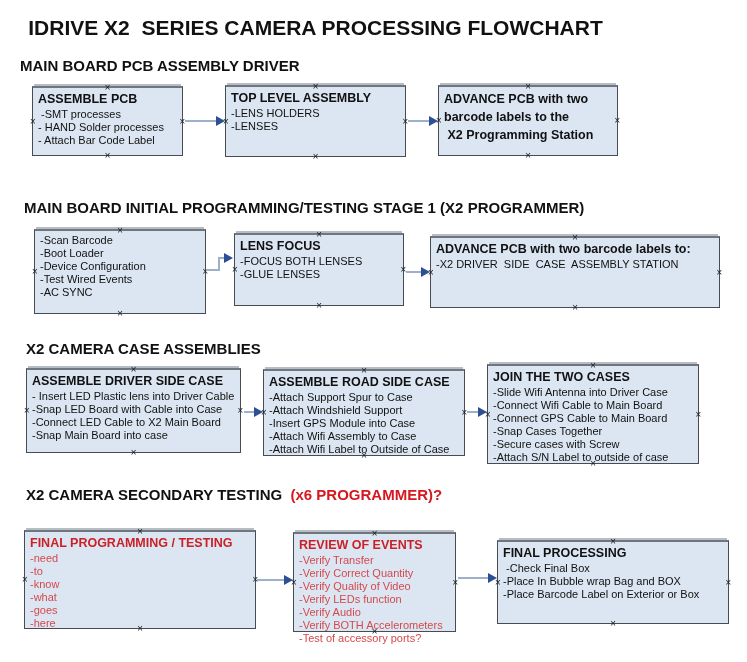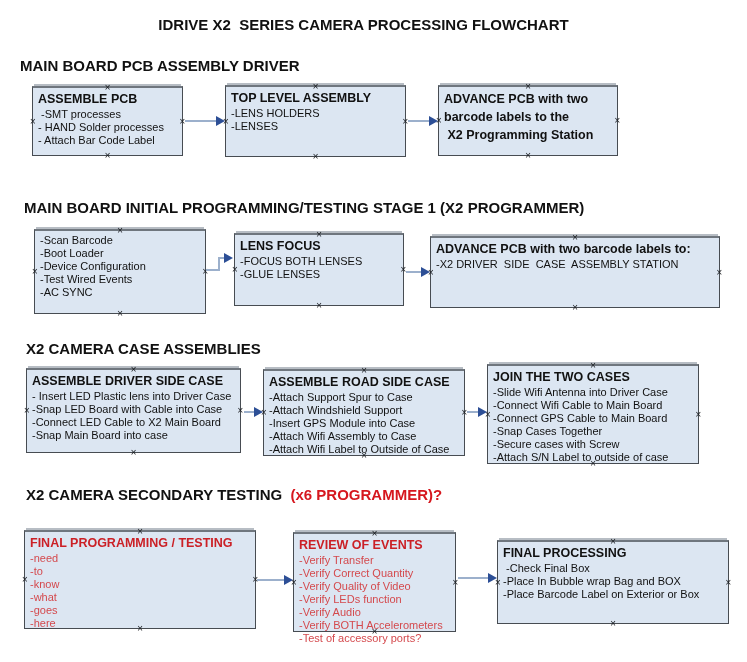--- a/index.html
+++ b/index.html
@@ -1,19 +1,19 @@
 <!DOCTYPE html>
 <html><head>
 <meta charset="utf-8">
 <style>
   html,body{margin:0;padding:0;background:#fff;}
   #canvas{position:relative;width:747px;height:662px;background:#fff;overflow:hidden;
           font-family:"Liberation Sans", sans-serif;color:#111;}
   .title{position:absolute;top:16px;left:0;width:631px;text-align:center;
-         font-size:15px;font-weight:bold;white-space:pre-wrap;margin-left:48px;}
+         font-size:21px;font-weight:bold;white-space:pre-wrap;}
   .sh{position:absolute;font-size:15px;font-weight:bold;white-space:pre-wrap;}
   .sh .redpart{color:#d6171e;}
   .box{position:absolute;background:#dce6f2;border:1px solid #474c52;border-top:2px solid #6f767e;
        box-sizing:border-box;padding:3px 4px 0 5px;box-shadow:0 -4px 0 -2px #b7bdc4;}
   .bt{font-weight:bold;font-size:12.5px;line-height:1.35;white-space:pre-wrap;}
   .bi{font-size:11px;line-height:13px;white-space:pre-wrap;}
   .red .bt{color:#cb2026;}
   .red .bi{color:#d4494d;}
   
   .h{position:absolute;font-size:10px;line-height:10px;color:#1a1d21;pointer-events:none;}
@@ -119,21 +119,21 @@
     <div class="bt">ADVANCE PCB with two barcode labels to:</div>
     <div class="bi">-X2 DRIVER  SIDE  CASE  ASSEMBLY STATION</div>
   <i class="h t">×</i>
       <i class="h b">×</i>
       <i class="h l">×</i>
       <i class="h r">×</i>
     </div>
 
   <div class="box" id="bx-g">
     <div class="bt">ASSEMBLE DRIVER SIDE CASE</div>
-    <div class="bi">- Insert LED Plastic lens into Driver Case</div>
+    <div class="bi">- Insert LED Plastic lens into Driver Cable</div>
     <div class="bi">-Snap LED Board with Cable into Case</div>
     <div class="bi">-Connect LED Cable to X2 Main Board</div>
     <div class="bi">-Snap Main Board into case</div>
   <i class="h t">×</i>
       <i class="h b">×</i>
       <i class="h l">×</i>
       <i class="h r">×</i>
     </div>
   <div class="box" id="bx-h">
     <div class="bt">ASSEMBLE ROAD SIDE CASE</div>

